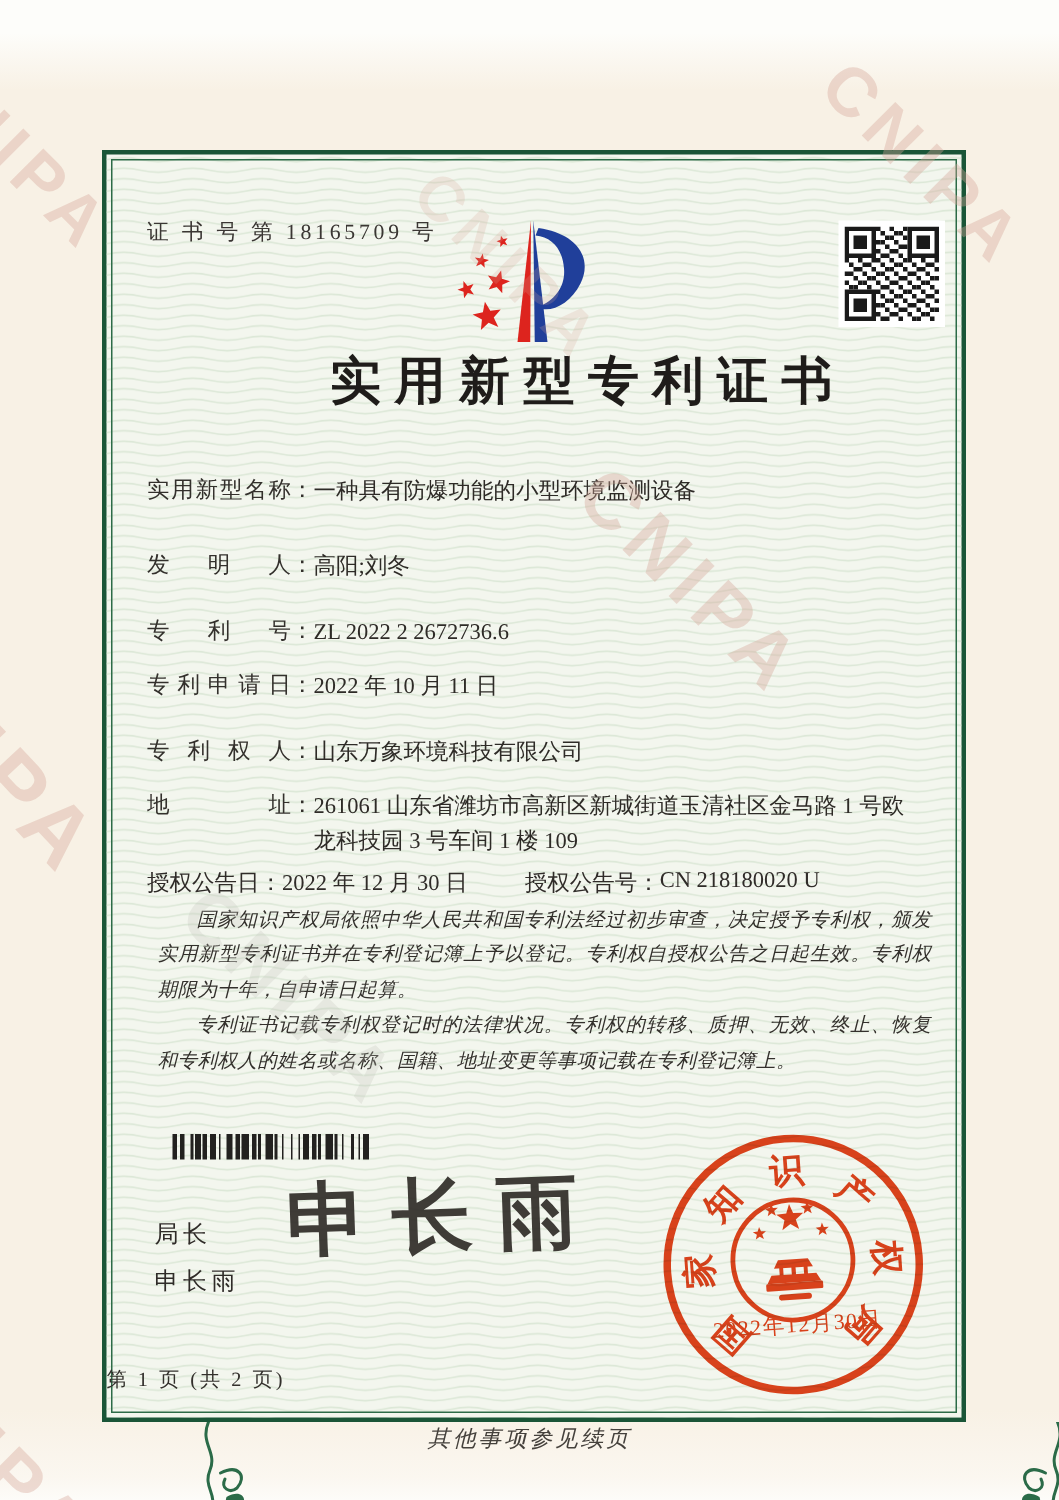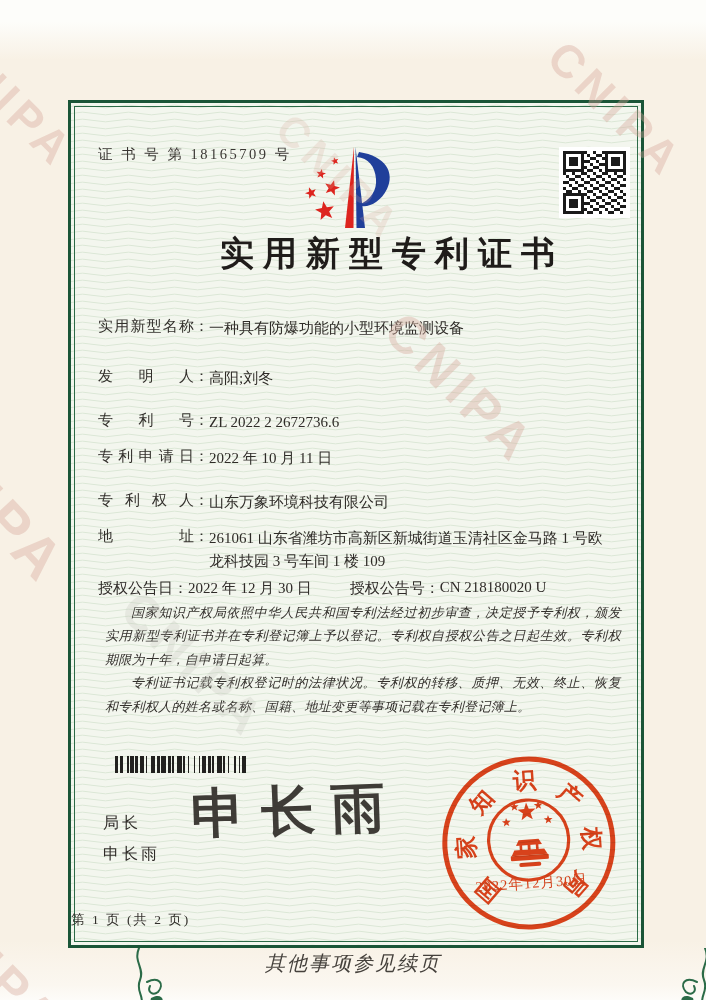--- a/index.html
+++ b/index.html
@@ -50,21 +50,21 @@
   }
   .official{position:absolute;left:32px;font-size:16px;letter-spacing:3px;color:#2f2b28;}
   .off-title{top:710px}.off-name{top:741px}
   .page-num{position:absolute;left:0;top:808px;width:100%;font-size:13.5px;letter-spacing:2px;color:#33302c;}
   .seal{position:absolute;left:424px;top:748px;z-index:4;mix-blend-mode:multiply;transform:rotate(-4deg);opacity:.95;}
   .ornament{position:absolute;z-index:2;}
   .orn-bl{left:60px;top:845px;}
   .orn-br{left:546px;top:845px;transform:scaleX(-1);}
   .continuation{
     position:absolute;left:0;top:950px;width:100%;text-align:center;
-    font-size:20px;letter-spacing:2px;color:#45413c;font-style:italic;z-index:2;
+    font-size:15px;letter-spacing:2px;color:#45413c;font-style:italic;z-index:2;
   }
 </style>
 </head>
 <body>
 
 <div class="wm" style="left:-34px;top:20px;font-size:46px;transform:rotate(45deg);">CNIPA</div>
 <div class="wm" style="left:575px;top:30px;font-size:46px;transform:rotate(45deg);">CNIPA</div>
 <div class="wm" style="left:300px;top:105px;font-size:42px;transform:rotate(45deg);color:rgba(212,166,152,0.22);">CNIPA</div>
 <div class="wm" style="left:415px;top:300px;font-size:52px;transform:rotate(45deg);">CNIPA</div>
 <div class="wm" style="left:-60px;top:400px;font-size:58px;transform:rotate(47deg);">CNIPA</div>

